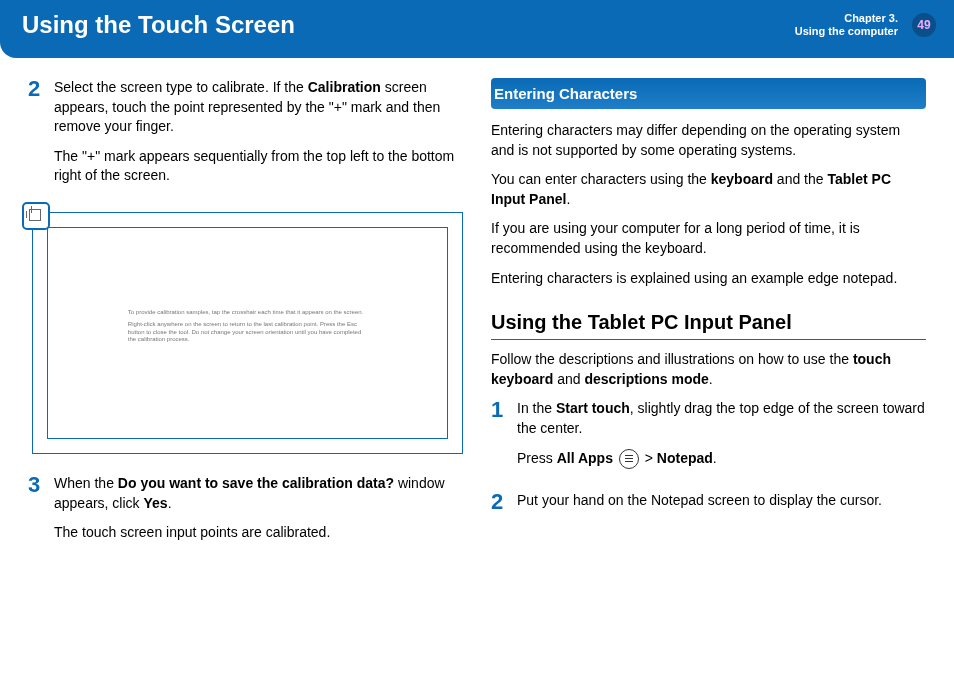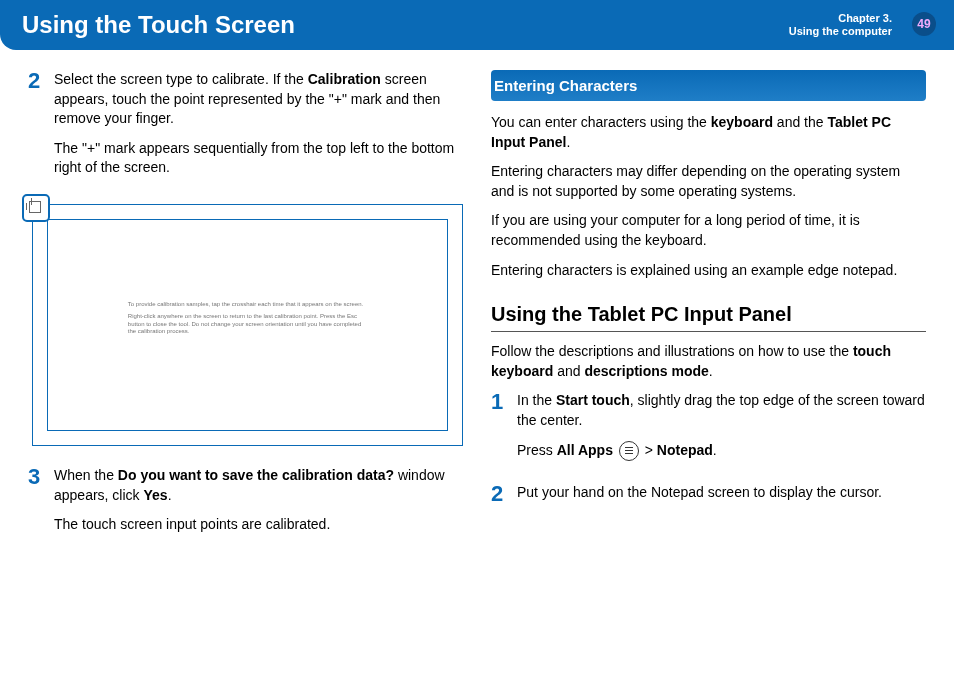--- a/index.html
+++ b/index.html
@@ -12,31 +12,31 @@
     overflow: hidden;
     color: #000;
   }
   .header {
     background: #0a6ab6;
     color: #fff;
     height: 50px;
     display: flex;
     align-items: center;
     justify-content: space-between;
-    padding: 0 18px 0 22px;
+    padding: 0 18px 8px 22px;
     border-bottom-left-radius: 16px;
   }
   .header-title {
     font-size: 24px;
     font-weight: bold;
   }
   .header-right {
     display: flex;
-    align-items: flex-start;
-    gap: 20px;
+    align-items: center;
+    gap: 14px;
   }
   .chapter-block {
     text-align: right;
     font-size: 11px;
     line-height: 1.2;
     font-weight: bold;
   }
   .page-badge {
     background: #0a4e8a;
     color: #f0abfc;
@@ -225,24 +225,24 @@
         <p>
           <span>When the </span><b>Do you want to save the calibration data?</b><span> window appears, click </span><b>Yes</b><span>.</span>
         </p>
         <p>The touch screen input points are calibrated.</p>
       </div>
     </div>
   </div>
 
   <div class="col">
     <div class="section-banner">Entering Characters</div>
+    <p>Entering characters may differ depending on the operating system and is not supported by some operating systems.</p>
     <p>
       <span>You can enter characters using the </span><b>keyboard</b><span> and the </span><b>Tablet PC Input Panel</b><span>.</span>
     </p>
-    <p>Entering characters may differ depending on the operating system and is not supported by some operating systems.</p>
     <p>If you are using your computer for a long period of time, it is recommended using the keyboard.</p>
     <p>Entering characters is explained using an example edge notepad.</p>
 
     <div class="subheading">Using the Tablet PC Input Panel</div>
     <p>
       <span>Follow the descriptions and illustrations on how to use the </span><b>touch keyboard</b><span> and </span><b>descriptions mode</b><span>.</span>
     </p>
 
     <div class="step">
       <div class="step-num">1</div>

